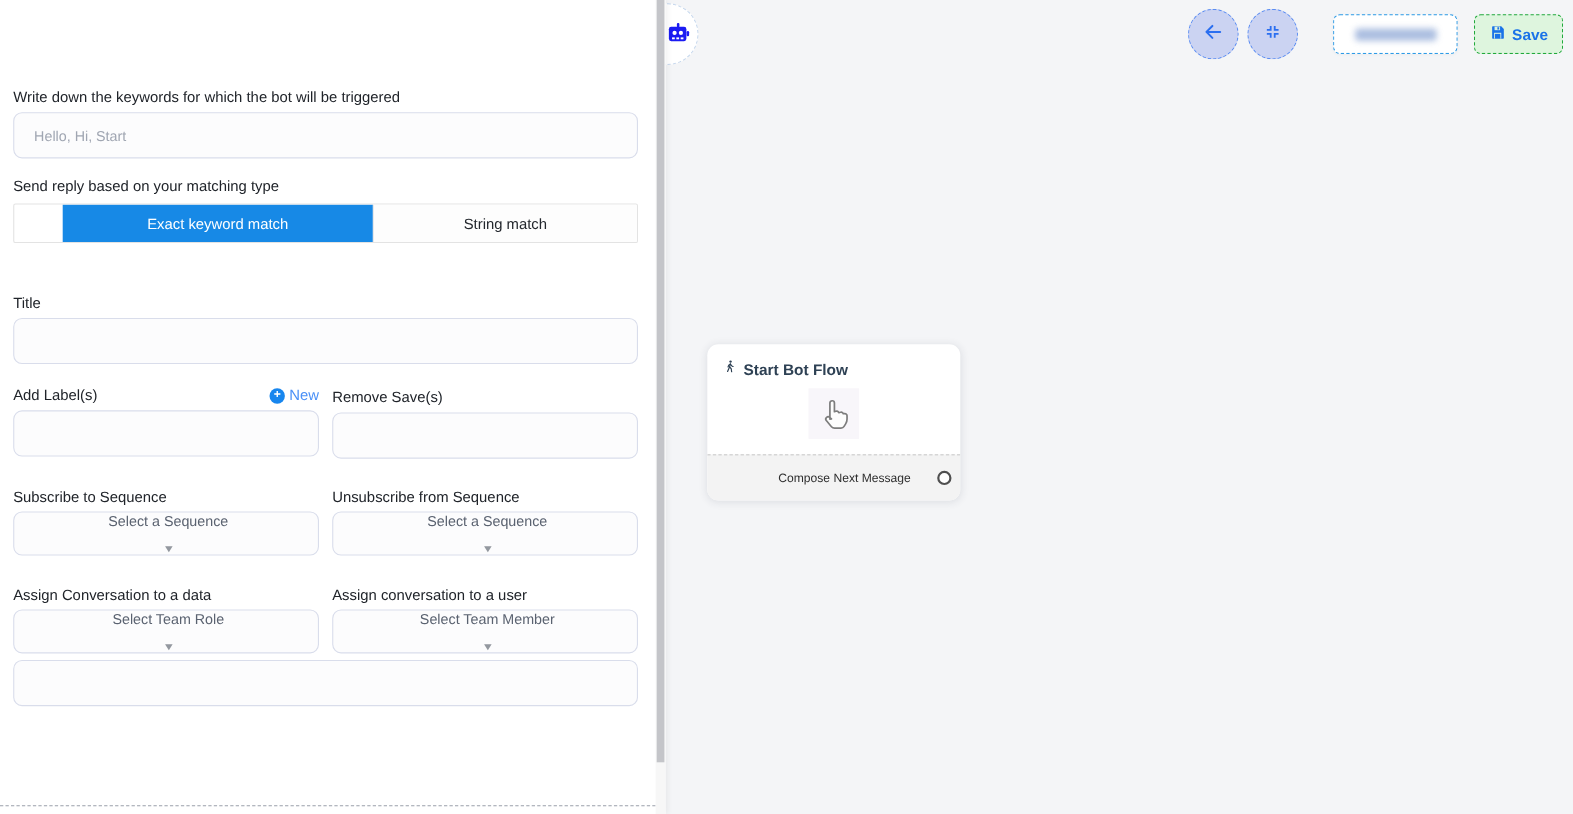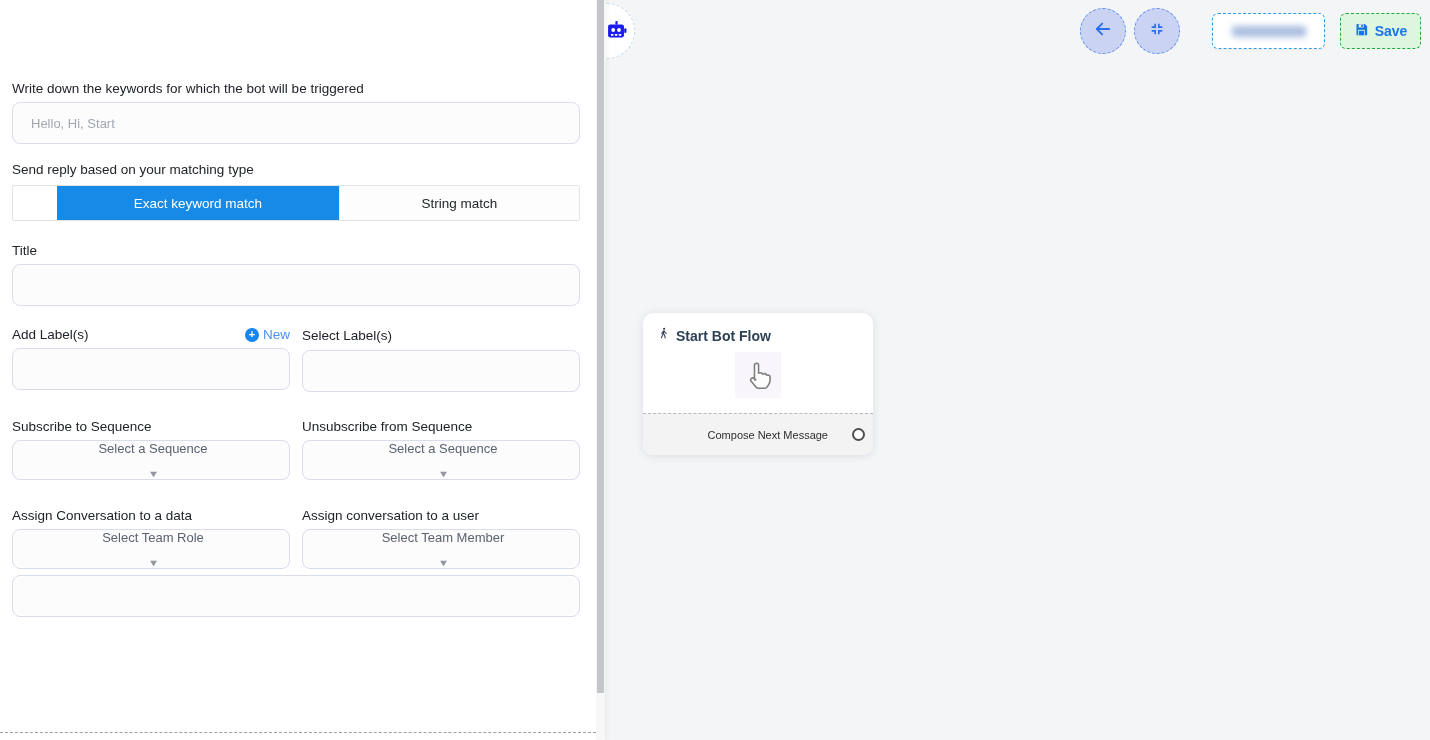--- a/index.html
+++ b/index.html
@@ -39,21 +39,21 @@
 
   .f-label { font-size:13.5px; color:#20242a; }
   .field {
     width:100%; height:42px; border:1px solid #d9ddeb; border-radius:8px;
     background:#fcfcfd; padding:0 18px; font-size:13px; color:#30343a;
     font-family:"Liberation Sans", sans-serif; outline:none;
   }
   .field::placeholder { color:#a0a6b2; }
 
   .mt26 { margin-top:26px; } .mt18 { margin-top:18px; } .mt8 { margin-top:8px; }
-  .mt6 { margin-top:6px; } .mt47 { margin-top:22px; } .mt21 { margin-top:21px; }
+  .mt6 { margin-top:6px; } .mt47 { margin-top:47px; } .mt21 { margin-top:21px; }
   .mt27 { margin-top:27px; } .mt28 { margin-top:28px; }
 
   .toggle { display:flex; height:36px; border:1px solid #e3e3e3; border-radius:2px; overflow:hidden;padding-left:44px; }
   .toggle-opt {
     display:flex; align-items:center; justify-content:center;
     font-size:13.5px; cursor:pointer;
   }
   .toggle-opt.active { width:54%; background:#1789e6; color:#ffffff; }
   .toggle-opt.inactive { width:46%; background:#fdfdfd; color:#23272d; border-left:1px solid #e9e9e9; }
 
@@ -237,21 +237,21 @@
           <span class="f-label">Add Label(s)</span>
           <span class="new-link">
             <span class="plus-circle">+</span>
             <span class="new-text">New</span>
           </span>
         </div>
         <input class="field mt6" type="text" style="">
       </div>
       <div class="col">
         <div class="label-row" style="height:17px;">
-          <span class="f-label">Select Label(s)</span>
+          <span class="f-label">Remove Save(s)</span>
         </div>
         <input class="field mt6" type="text" style="">
       </div>
     </div>
 
     <div class="two-col mt27">
       <div class="col">
         <div class="f-label">Subscribe to Sequence</div>
         <div class="select mt6">
           <span class="sel-text">Select a Sequence</span>

